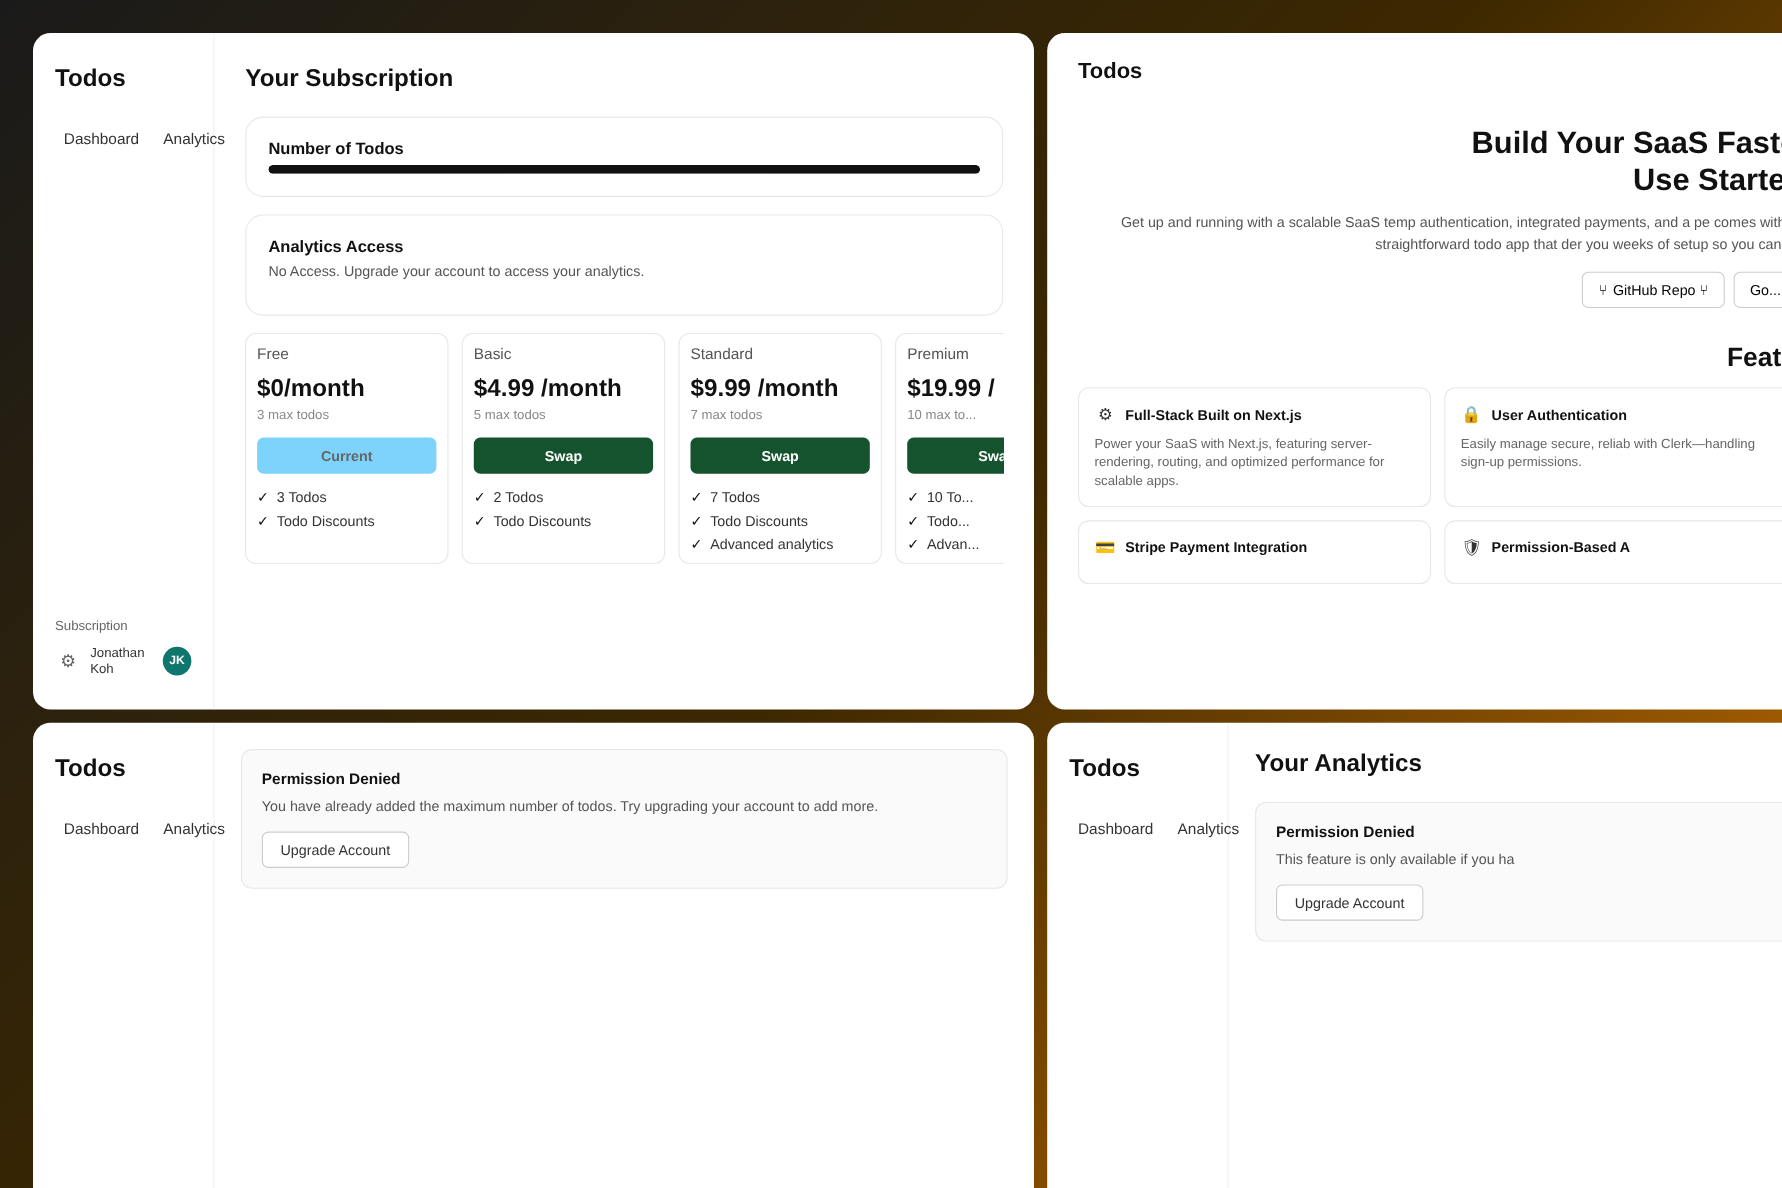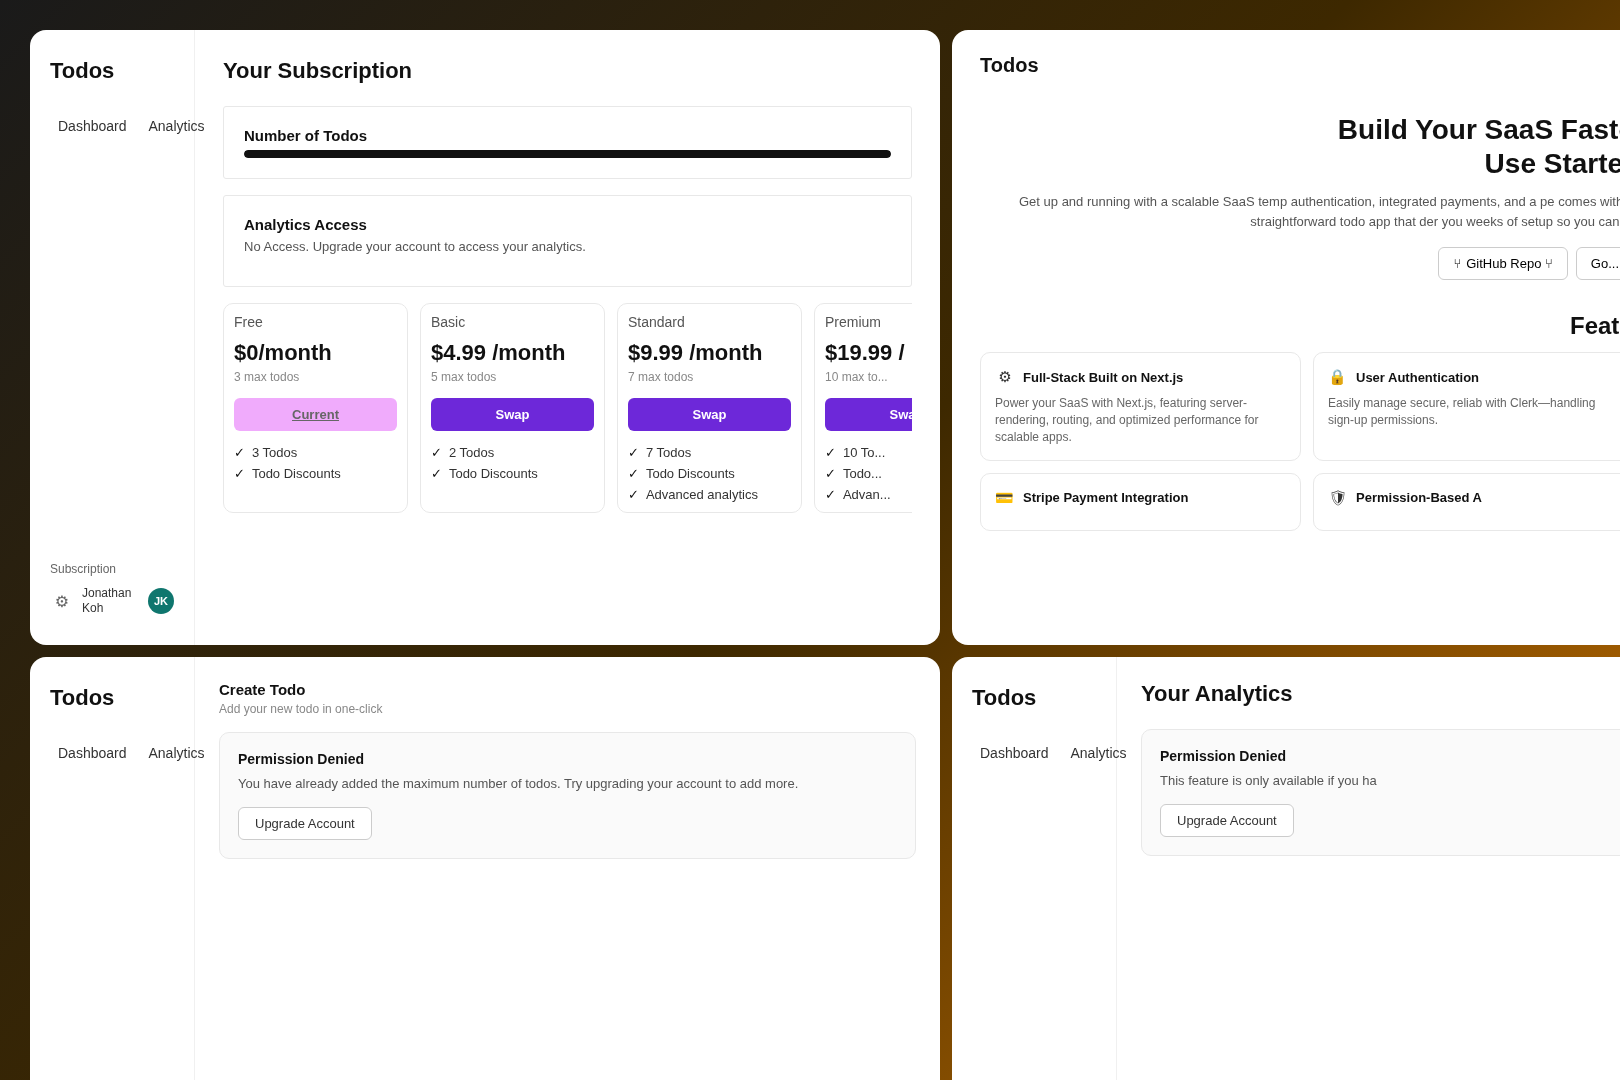--- a/index.html
+++ b/index.html
@@ -107,21 +107,21 @@
     .page-title {
       font-size: 22px;
       font-weight: 600;
       color: #111;
       margin-bottom: 22px;
     }
 
     
     .sub-section {
       border: 1px solid #e8e8e8;
-      border-radius: 3px;
+      border-radius: 16px;
       padding: 20px;
       margin-bottom: 16px;
     }
     .sub-section-title {
       font-size: 15px;
       font-weight: 600;
       color: #111;
       margin-bottom: 6px;
     }
     .sub-section-desc {
@@ -175,26 +175,25 @@
       width: 100%;
       padding: 9px;
       border-radius: 6px;
       font-size: 13px;
       font-weight: 600;
       border: none;
       cursor: pointer;
       margin-bottom: 14px;
     }
     .btn-current {
-      background: #f0abfc;
+      background: #7dd3fc;
       color: #666;
-      text-decoration: underline;
     }
     .btn-swap {
-      background: #6d28d9;
+      background: #14532d;
       color: #fff;
     }
     .plan-features {
       display: flex;
       flex-direction: column;
       gap: 6px;
     }
     .plan-feature {
       display: flex;
       align-items: center;
@@ -533,24 +532,20 @@
   <div class="panel dashboard-panel">
     <div class="sidebar">
       <div class="sidebar-logo">Todos</div>
       <div class="sidebar-nav">
         <div class="sidebar-nav-item">Dashboard</div>
         <div class="sidebar-nav-item">Analytics</div>
       </div>
     </div>
     <div class="main-content">
 
-      <div class="create-todo-section">
-        <div class="create-todo-title">Create Todo</div>
-        <div class="create-todo-desc">Add your new todo in one-click</div>
-      </div>
 
       <div class="permission-denied-card">
         <div class="permission-denied-title">Permission Denied</div>
         <div class="permission-denied-desc">You have already added the maximum number of todos. Try upgrading your account to add more.</div>
         <button class="upgrade-btn">Upgrade Account</button>
       </div>
     </div>
   </div>
 
   <div class="panel analytics-panel">

